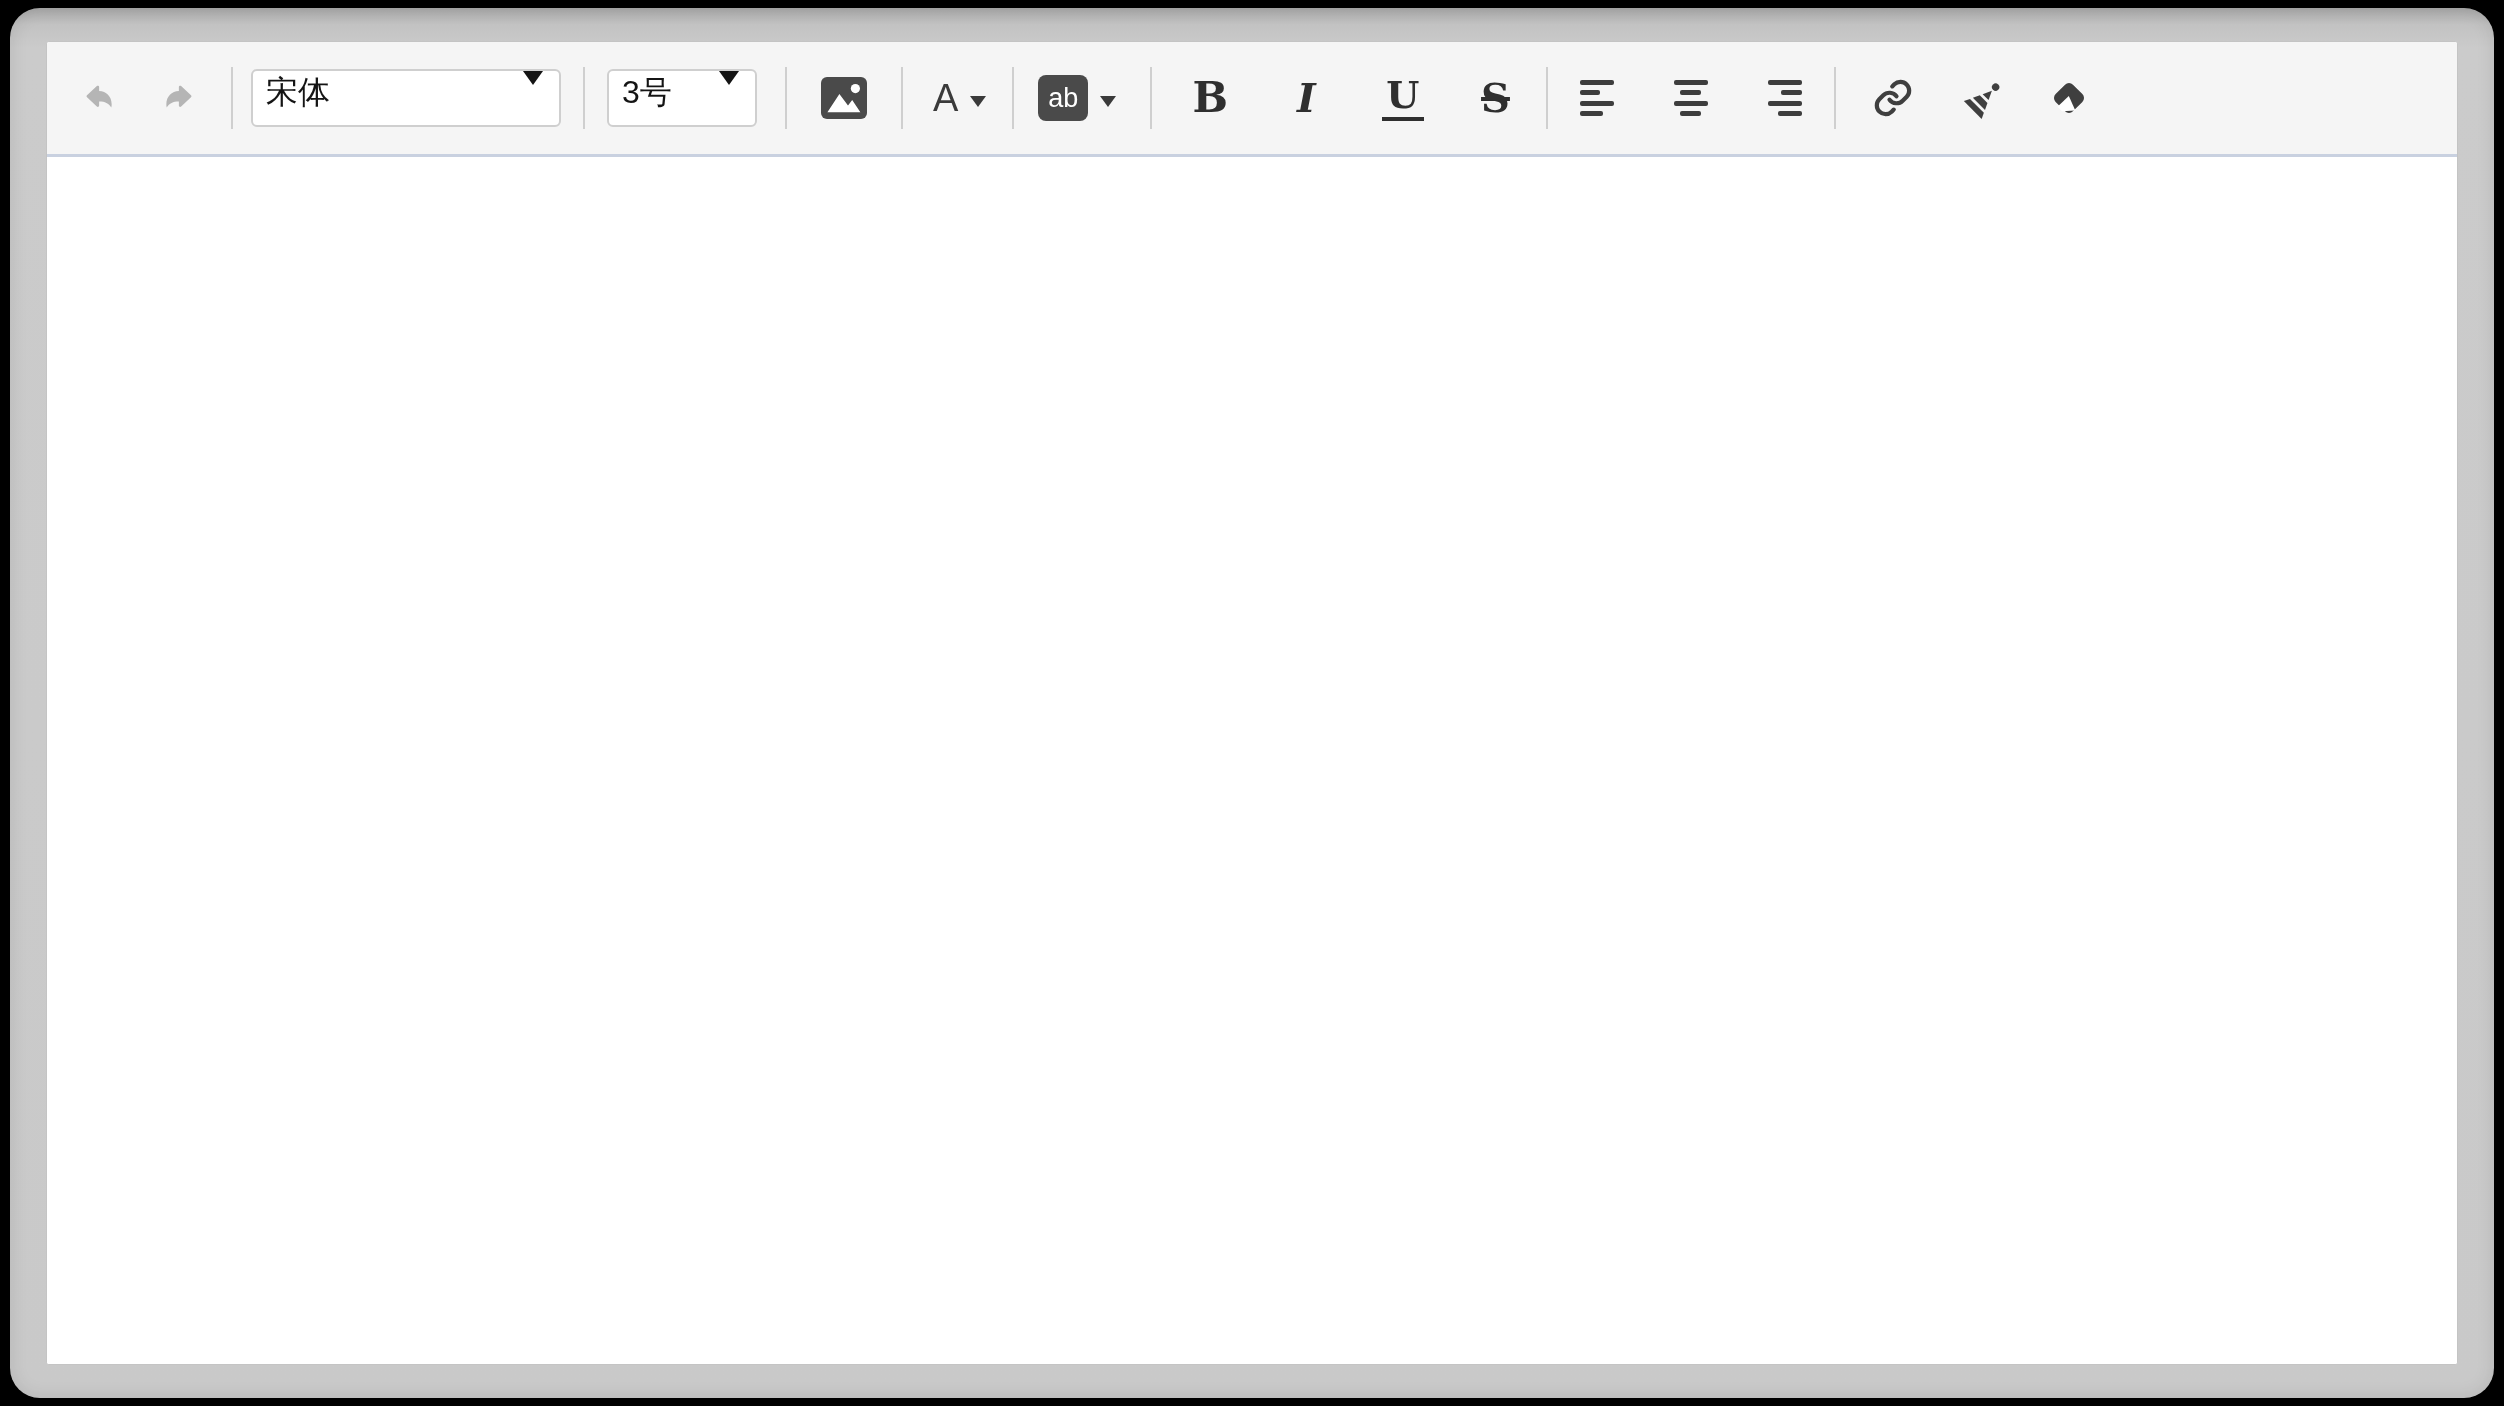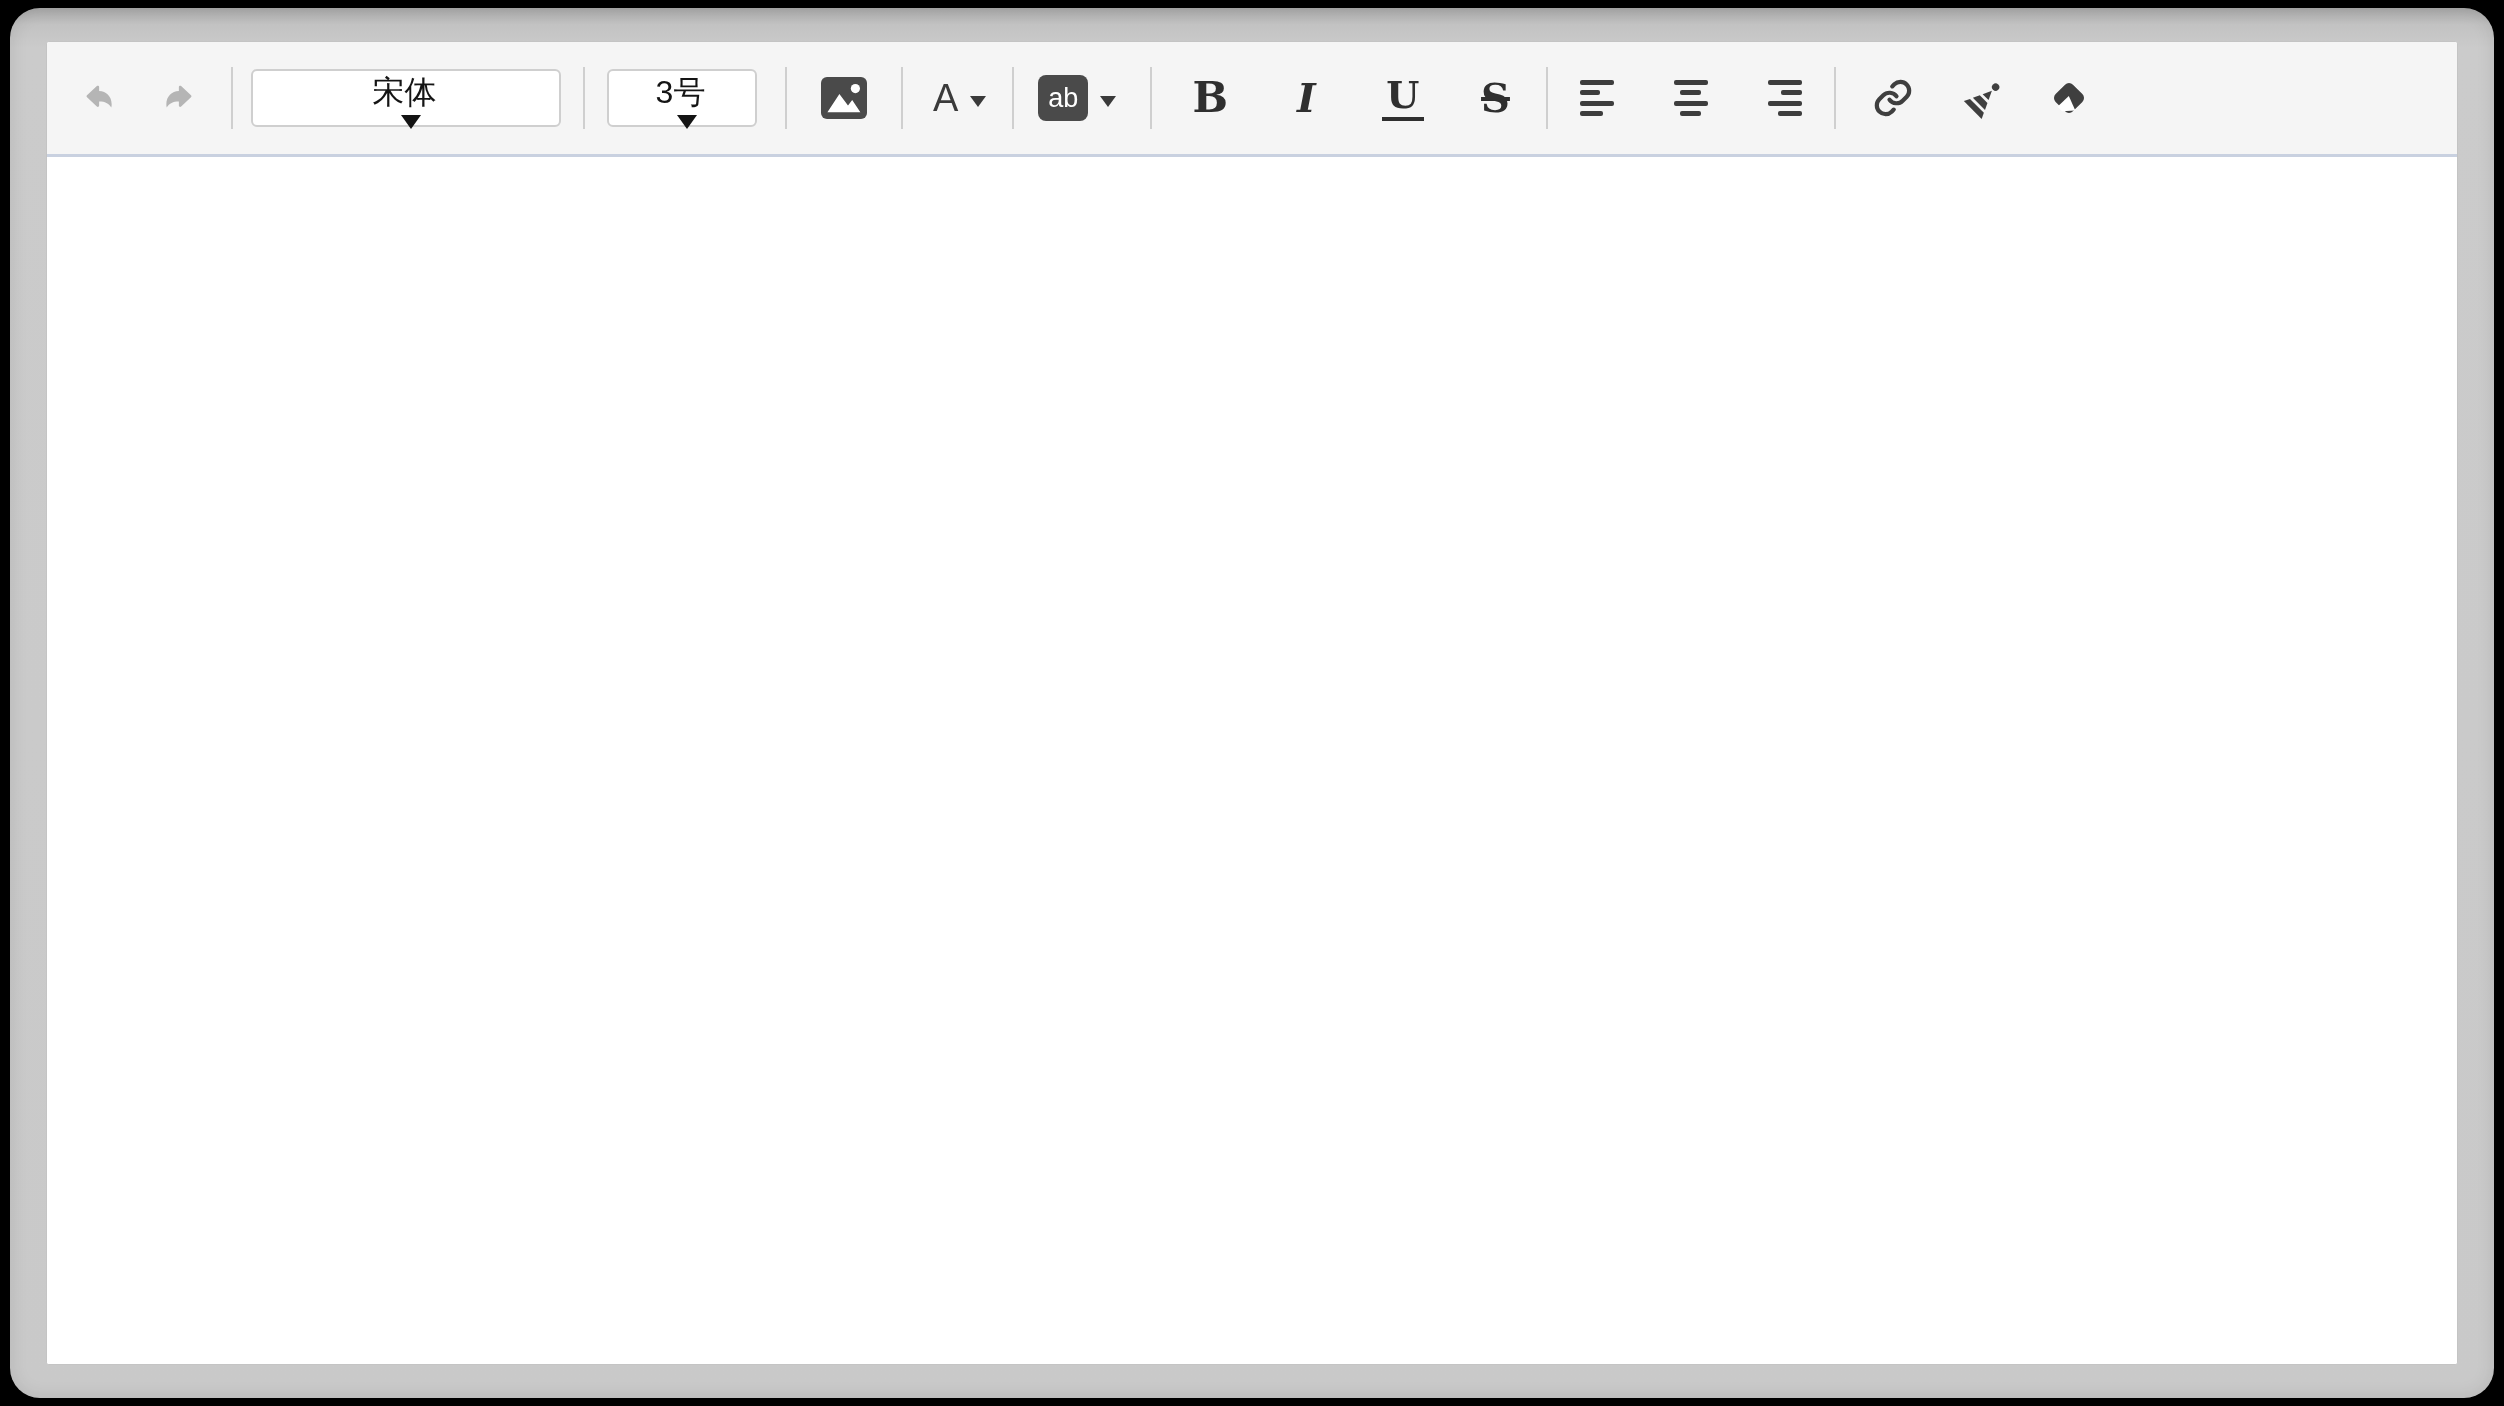--- a/index.html
+++ b/index.html
@@ -47,25 +47,24 @@
   svg { display:block; overflow:visible; }
 
   
   .arrow-btn svg { width:32px; height:26px; }
   .arrow-fill { fill:#b5b5b5; }
 
   
   .tb-select {
     height:58px; background:#fff;
     border:2px solid #cfcfcf; border-radius:6px;
-    display:flex; align-items:center;
+    display:flex; align-items:flex-start;
     font-size:32px; color:#141414;
     padding:0 16px 0 13px;
     cursor:pointer;
-    flex-direction:column;
   }
   .tb-select .sel-text { flex:1 1 auto; }
   .caret-big {
     width:0; height:0; flex:0 0 auto;
     border-left:10px solid transparent;
     border-right:10px solid transparent;
     border-top:14px solid #141414;
     margin-left:12px;
   }
   .caret-small {

